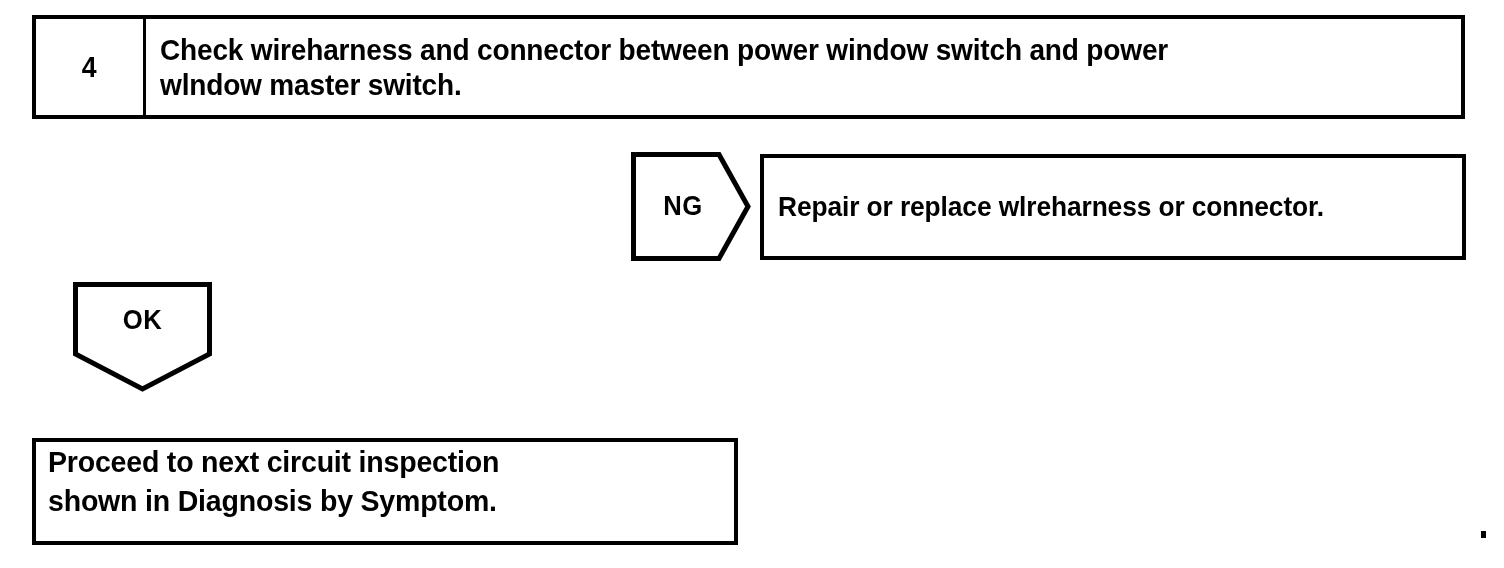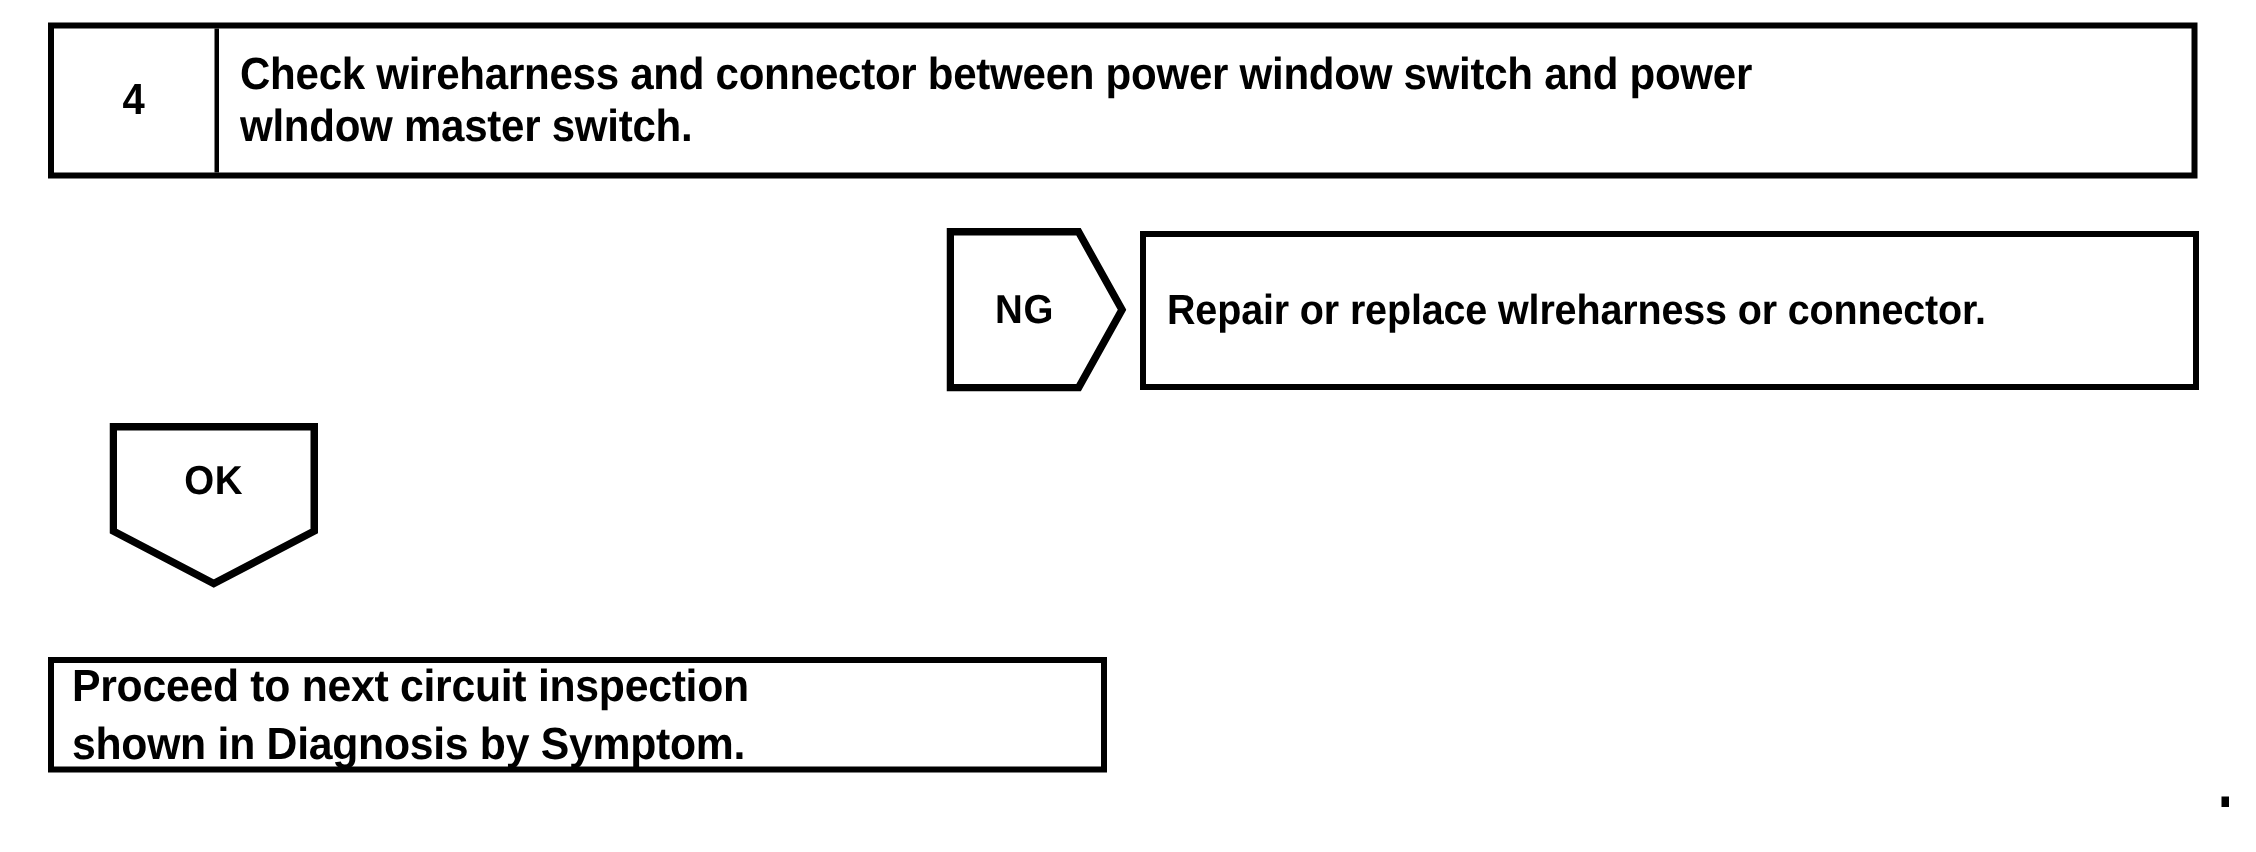--- a/index.html
+++ b/index.html
@@ -138,26 +138,26 @@
     letter-spacing: 0.5px;
     transform: scaleX(0.95);
   }
 
   
   .proceed-box {
     position: absolute;
     left: 32px;
     top: 438px;
     width: 706px;
-    height: 77px;
+    height: 107px;
     border: 4px solid #000;
     box-sizing: border-box;
     background: #fff;
     display: flex;
-    align-items: center;
+    align-items: flex-start;
     padding-left: 12px;
   }
   .proceed-text {
     font-size: 30px;
     font-weight: bold;
     line-height: 39px;
     letter-spacing: -0.2px;
     transform: scaleX(0.95);
     transform-origin: left center;
     white-space: pre-line;

